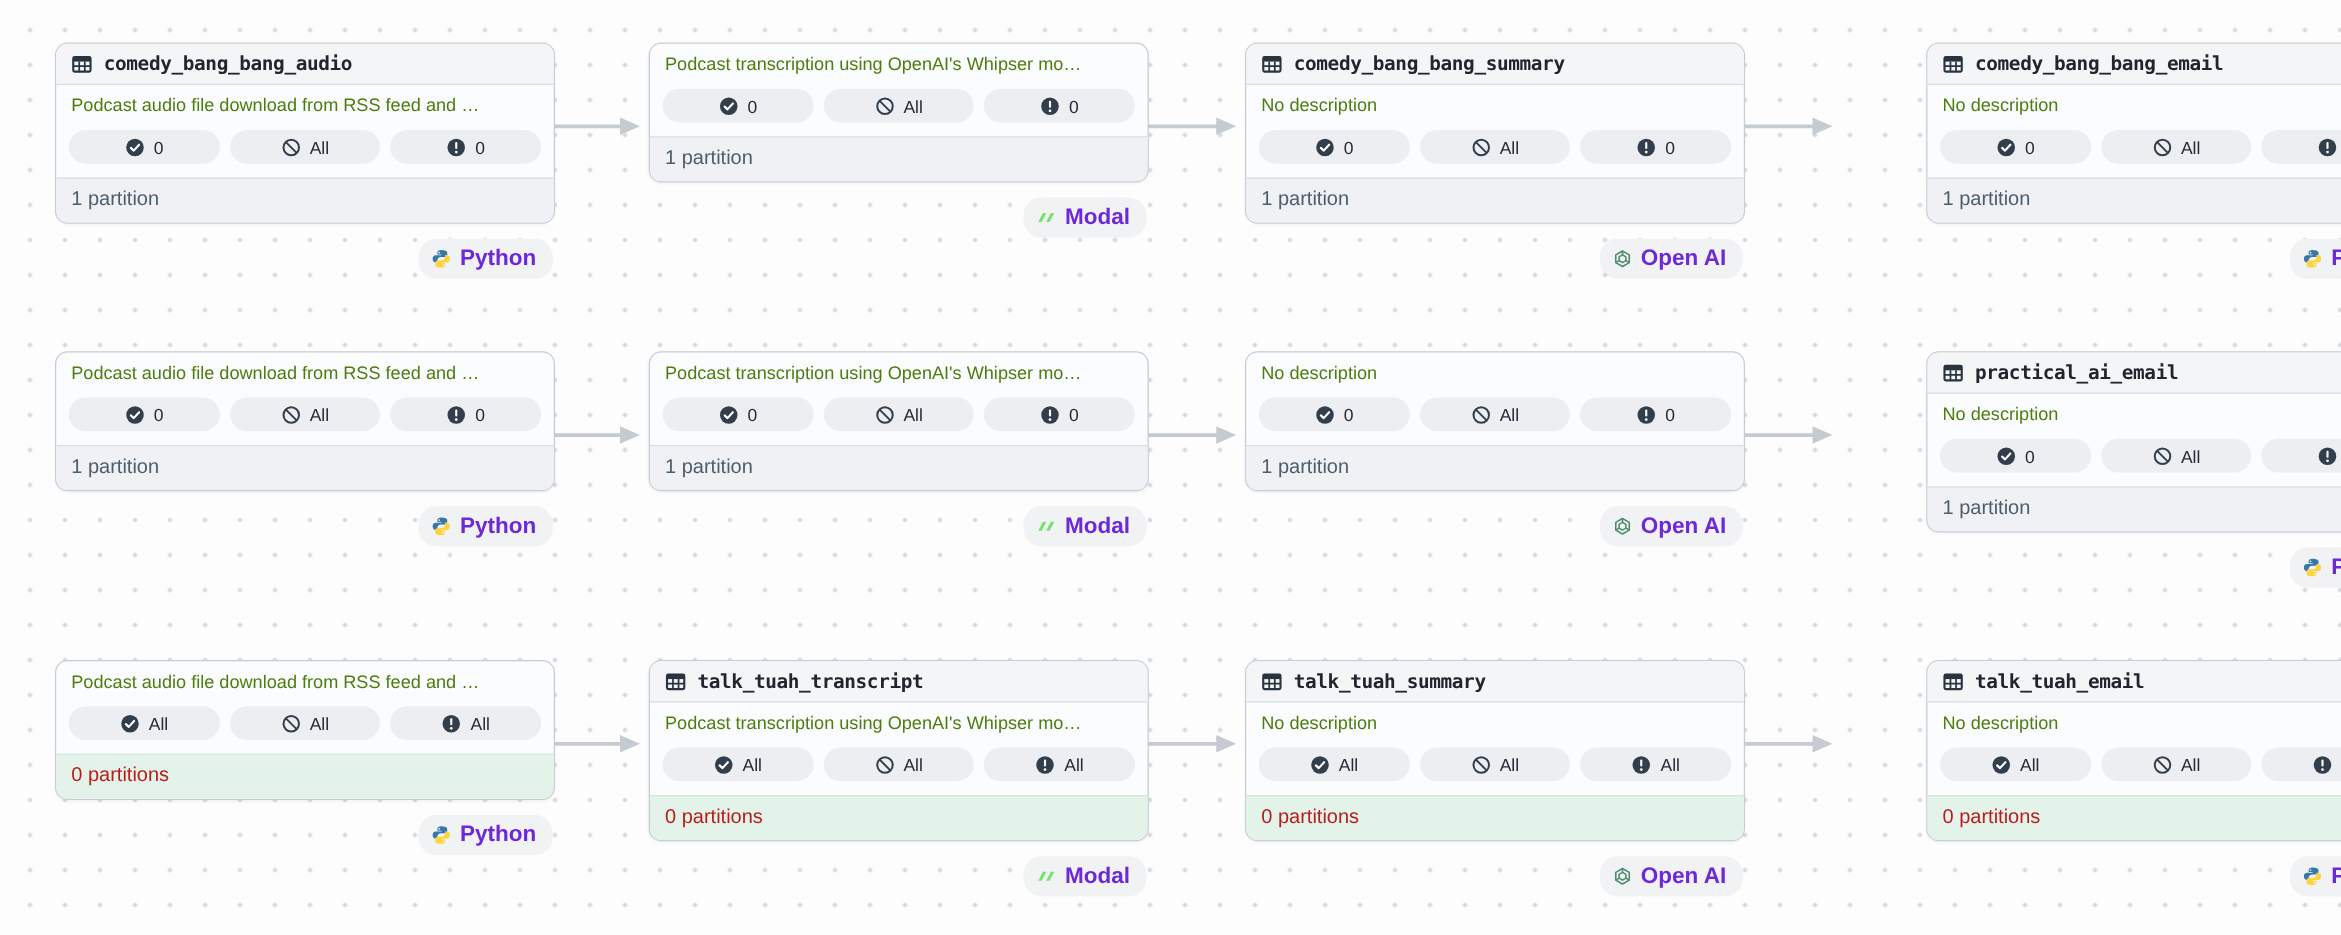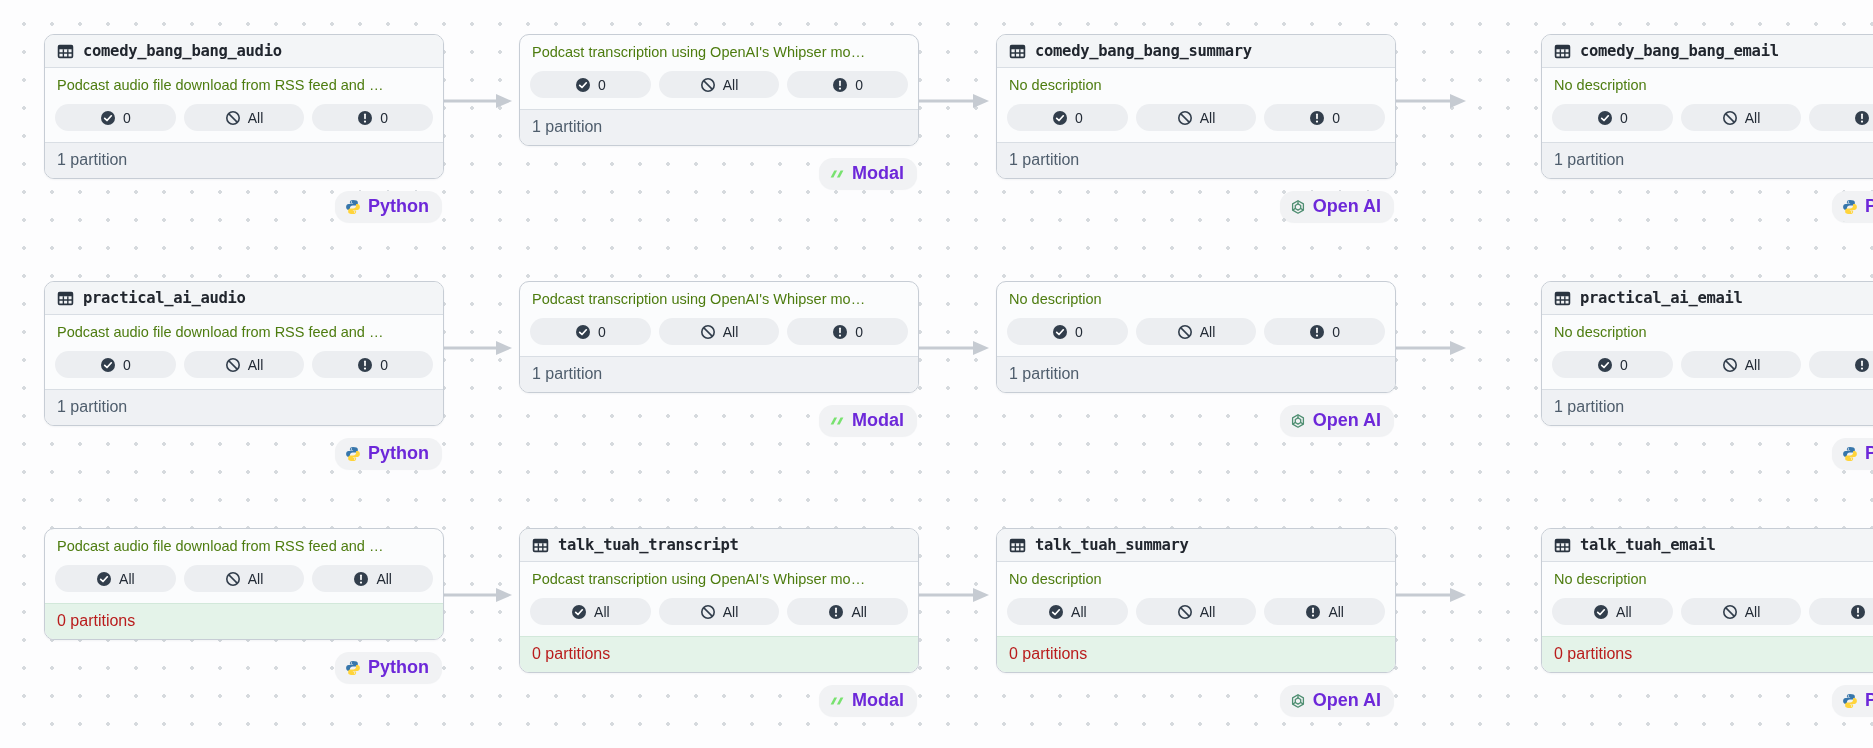--- a/index.html
+++ b/index.html
@@ -331,33 +331,184 @@
           </svg>
         </span>
 
         <span>Python</span>
       </div>
     </div>
   </div>
 
   <div class="cell r1 c0">
     <div class="card">
+      <div class="card-desc">Podcast audio file download from RSS feed and …</div>
+      <div class="badges">
+        <div class="pill">
+          <span>
+            <svg viewBox="0 0 16 16" width="16" height="16">
+                <circle cx="8" cy="8" r="7" fill="#323e4c"></circle>
+                <path d="M4.7 8.3 L7 10.5 L11.3 5.8" stroke="#fff" stroke-width="1.7" fill="none" stroke-linecap="round" stroke-linejoin="round"></path>
+              </svg>
+          </span>
+          <span>0</span>
+        </div>
+        <div class="pill">
+          <span>
+            <svg viewBox="0 0 16 16" width="16" height="16">
+                <circle cx="8" cy="8" r="6.2" fill="none" stroke="#323e4c" stroke-width="1.6"></circle>
+                <line x1="3.9" y1="3.9" x2="12.1" y2="12.1" stroke="#323e4c" stroke-width="1.6"></line>
+              </svg>
+          </span>
+          <span>All</span>
+        </div>
+        <div class="pill">
+          <span>
+            <svg viewBox="0 0 16 16" width="16" height="16">
+                <circle cx="8" cy="8" r="7" fill="#323e4c"></circle>
+                <rect x="7.15" y="3.5" width="1.7" height="5.7" rx="0.85" fill="#fff"></rect>
+                <circle cx="8" cy="11.6" r="1.1" fill="#fff"></circle>
+              </svg>
+          </span>
+          <span>0</span>
+        </div>
+      </div>
+      <div class="card-footer">1 partition</div>
+    </div>
+    <div class="tag-row">
+      <div class="tag">
+        <span class="tag-icon">
+          <svg viewBox="0 0 16 16" width="16" height="16">
+            <path fill="#3776ab" d="M8 1C6.1 1 4.9 1.8 4.9 3.1v1.4h3.2v.6H3.6C2.2 5.1 1.1 6.2 1.1 8c0 1.8 1.1 2.9 2.5 2.9h1.3V9.3c0-1.5 1.3-2.7 2.8-2.7h3.2c1.1 0 1.9-.9 1.9-2V3.1C12.8 1.8 10.9 1 8 1zM6.4 2.3c.4 0 .7.3.7.7s-.3.7-.7.7-.7-.3-.7-.7.3-.7.7-.7z"></path>
+            <path fill="#ffd43b" d="M8 15c1.9 0 3.1-.8 3.1-2.1v-1.4H7.9v-.6h4.5c1.4 0 2.5-1.1 2.5-2.9 0-1.8-1.1-2.9-2.5-2.9h-1.3v1.6c0 1.5-1.3 2.7-2.8 2.7H5.1c-1.1 0-1.9.9-1.9 2v1.5C3.2 14.2 5.1 15 8 15zm1.6-1.3c-.4 0-.7-.3-.7-.7s.3-.7.7-.7.7.3.7.7-.3.7-.7.7z"></path>
+          </svg>
+        </span>
+
+        <span>Python</span>
+      </div>
+    </div>
+  </div>
+
+  <div class="cell r1 c1">
+    <div class="card">
+      <div class="card-desc">Podcast transcription using OpenAI's Whipser mo…</div>
+      <div class="badges">
+        <div class="pill">
+          <span>
+            <svg viewBox="0 0 16 16" width="16" height="16">
+                <circle cx="8" cy="8" r="7" fill="#323e4c"></circle>
+                <path d="M4.7 8.3 L7 10.5 L11.3 5.8" stroke="#fff" stroke-width="1.7" fill="none" stroke-linecap="round" stroke-linejoin="round"></path>
+              </svg>
+          </span>
+          <span>0</span>
+        </div>
+        <div class="pill">
+          <span>
+            <svg viewBox="0 0 16 16" width="16" height="16">
+                <circle cx="8" cy="8" r="6.2" fill="none" stroke="#323e4c" stroke-width="1.6"></circle>
+                <line x1="3.9" y1="3.9" x2="12.1" y2="12.1" stroke="#323e4c" stroke-width="1.6"></line>
+              </svg>
+          </span>
+          <span>All</span>
+        </div>
+        <div class="pill">
+          <span>
+            <svg viewBox="0 0 16 16" width="16" height="16">
+                <circle cx="8" cy="8" r="7" fill="#323e4c"></circle>
+                <rect x="7.15" y="3.5" width="1.7" height="5.7" rx="0.85" fill="#fff"></rect>
+                <circle cx="8" cy="11.6" r="1.1" fill="#fff"></circle>
+              </svg>
+          </span>
+          <span>0</span>
+        </div>
+      </div>
+      <div class="card-footer">1 partition</div>
+    </div>
+    <div class="tag-row">
+      <div class="tag">
+
+        <span class="tag-icon">
+          <svg viewBox="0 0 16 16" width="16" height="16" fill="#78e26f">
+            <path d="M1.6 11.6 L5.3 4.4 H8.1 L4.4 11.6 Z"></path>
+            <path d="M7.9 11.6 L11.6 4.4 H14.4 L10.7 11.6 Z"></path>
+          </svg>
+        </span>
+
+        <span>Modal</span>
+      </div>
+    </div>
+  </div>
+
+  <div class="cell r1 c2">
+    <div class="card">
+      <div class="card-desc">No description</div>
+      <div class="badges">
+        <div class="pill">
+          <span>
+            <svg viewBox="0 0 16 16" width="16" height="16">
+                <circle cx="8" cy="8" r="7" fill="#323e4c"></circle>
+                <path d="M4.7 8.3 L7 10.5 L11.3 5.8" stroke="#fff" stroke-width="1.7" fill="none" stroke-linecap="round" stroke-linejoin="round"></path>
+              </svg>
+          </span>
+          <span>0</span>
+        </div>
+        <div class="pill">
+          <span>
+            <svg viewBox="0 0 16 16" width="16" height="16">
+                <circle cx="8" cy="8" r="6.2" fill="none" stroke="#323e4c" stroke-width="1.6"></circle>
+                <line x1="3.9" y1="3.9" x2="12.1" y2="12.1" stroke="#323e4c" stroke-width="1.6"></line>
+              </svg>
+          </span>
+          <span>All</span>
+        </div>
+        <div class="pill">
+          <span>
+            <svg viewBox="0 0 16 16" width="16" height="16">
+                <circle cx="8" cy="8" r="7" fill="#323e4c"></circle>
+                <rect x="7.15" y="3.5" width="1.7" height="5.7" rx="0.85" fill="#fff"></rect>
+                <circle cx="8" cy="11.6" r="1.1" fill="#fff"></circle>
+              </svg>
+          </span>
+          <span>0</span>
+        </div>
+      </div>
+      <div class="card-footer">1 partition</div>
+    </div>
+    <div class="tag-row">
+      <div class="tag">
+
+        <span class="tag-icon">
+          <svg viewBox="0 0 16 16" width="16" height="16" fill="none" stroke="#4e8e71" stroke-width="1.3" stroke-linejoin="round">
+            <path d="M8 1.8 L13.4 4.9 V11.1 L8 14.2 L2.6 11.1 V4.9 Z"></path>
+            <path d="M8 4.9 L10.7 6.5 V9.5 L8 11.1 L5.3 9.5 V6.5 Z"></path>
+            <line x1="8" y1="1.8" x2="8" y2="4.9"></line>
+            <line x1="13.4" y1="11.1" x2="10.7" y2="9.5"></line>
+            <line x1="2.6" y1="11.1" x2="5.3" y2="9.5"></line>
+          </svg>
+        </span>
+        <span>Open AI</span>
+      </div>
+    </div>
+  </div>
+
+  <div class="cell r1 c3">
+    <div class="card">
       <div class="card-header">
         <span class="asset-icon">
           <svg viewBox="0 0 16 16" width="17" height="17">
             <rect x="1.5" y="2.5" width="13" height="11" rx="1" fill="none" stroke="#2a3440" stroke-width="1.6"></rect>
             <rect x="1.5" y="2.5" width="13" height="3.4" fill="#2a3440"></rect>
             <line x1="1.5" y1="9.4" x2="14.5" y2="9.4" stroke="#2a3440" stroke-width="1.3"></line>
             <line x1="6" y1="5.9" x2="6" y2="13.5" stroke="#2a3440" stroke-width="1.3"></line>
             <line x1="10.2" y1="5.9" x2="10.2" y2="13.5" stroke="#2a3440" stroke-width="1.3"></line>
           </svg>
         </span>
-        <span class="card-name">practical_ai_audio</span>
-      </div>
-      <div class="card-desc">Podcast audio file download from RSS feed and …</div>
+        <span class="card-name">practical_ai_email</span>
+      </div>
+      <div class="card-desc">No description</div>
       <div class="badges">
         <div class="pill">
           <span>
             <svg viewBox="0 0 16 16" width="16" height="16">
                 <circle cx="8" cy="8" r="7" fill="#323e4c"></circle>
                 <path d="M4.7 8.3 L7 10.5 L11.3 5.8" stroke="#fff" stroke-width="1.7" fill="none" stroke-linecap="round" stroke-linejoin="round"></path>
               </svg>
           </span>
           <span>0</span>
         </div>
@@ -390,186 +541,84 @@
             <path fill="#3776ab" d="M8 1C6.1 1 4.9 1.8 4.9 3.1v1.4h3.2v.6H3.6C2.2 5.1 1.1 6.2 1.1 8c0 1.8 1.1 2.9 2.5 2.9h1.3V9.3c0-1.5 1.3-2.7 2.8-2.7h3.2c1.1 0 1.9-.9 1.9-2V3.1C12.8 1.8 10.9 1 8 1zM6.4 2.3c.4 0 .7.3.7.7s-.3.7-.7.7-.7-.3-.7-.7.3-.7.7-.7z"></path>
             <path fill="#ffd43b" d="M8 15c1.9 0 3.1-.8 3.1-2.1v-1.4H7.9v-.6h4.5c1.4 0 2.5-1.1 2.5-2.9 0-1.8-1.1-2.9-2.5-2.9h-1.3v1.6c0 1.5-1.3 2.7-2.8 2.7H5.1c-1.1 0-1.9.9-1.9 2v1.5C3.2 14.2 5.1 15 8 15zm1.6-1.3c-.4 0-.7-.3-.7-.7s.3-.7.7-.7.7.3.7.7-.3.7-.7.7z"></path>
           </svg>
         </span>
 
         <span>Python</span>
       </div>
     </div>
   </div>
 
-  <div class="cell r1 c1">
-    <div class="card">
-      <div class="card-desc">Podcast transcription using OpenAI's Whipser mo…</div>
-      <div class="badges">
-        <div class="pill">
-          <span>
-            <svg viewBox="0 0 16 16" width="16" height="16">
-                <circle cx="8" cy="8" r="7" fill="#323e4c"></circle>
-                <path d="M4.7 8.3 L7 10.5 L11.3 5.8" stroke="#fff" stroke-width="1.7" fill="none" stroke-linecap="round" stroke-linejoin="round"></path>
-              </svg>
-          </span>
-          <span>0</span>
-        </div>
-        <div class="pill">
-          <span>
-            <svg viewBox="0 0 16 16" width="16" height="16">
-                <circle cx="8" cy="8" r="6.2" fill="none" stroke="#323e4c" stroke-width="1.6"></circle>
-                <line x1="3.9" y1="3.9" x2="12.1" y2="12.1" stroke="#323e4c" stroke-width="1.6"></line>
-              </svg>
-          </span>
-          <span>All</span>
-        </div>
-        <div class="pill">
-          <span>
-            <svg viewBox="0 0 16 16" width="16" height="16">
-                <circle cx="8" cy="8" r="7" fill="#323e4c"></circle>
-                <rect x="7.15" y="3.5" width="1.7" height="5.7" rx="0.85" fill="#fff"></rect>
-                <circle cx="8" cy="11.6" r="1.1" fill="#fff"></circle>
-              </svg>
-          </span>
-          <span>0</span>
-        </div>
-      </div>
-      <div class="card-footer">1 partition</div>
-    </div>
-    <div class="tag-row">
-      <div class="tag">
-
-        <span class="tag-icon">
-          <svg viewBox="0 0 16 16" width="16" height="16" fill="#78e26f">
-            <path d="M1.6 11.6 L5.3 4.4 H8.1 L4.4 11.6 Z"></path>
-            <path d="M7.9 11.6 L11.6 4.4 H14.4 L10.7 11.6 Z"></path>
-          </svg>
-        </span>
-
-        <span>Modal</span>
-      </div>
-    </div>
-  </div>
-
-  <div class="cell r1 c2">
-    <div class="card">
-      <div class="card-desc">No description</div>
-      <div class="badges">
-        <div class="pill">
-          <span>
-            <svg viewBox="0 0 16 16" width="16" height="16">
-                <circle cx="8" cy="8" r="7" fill="#323e4c"></circle>
-                <path d="M4.7 8.3 L7 10.5 L11.3 5.8" stroke="#fff" stroke-width="1.7" fill="none" stroke-linecap="round" stroke-linejoin="round"></path>
-              </svg>
-          </span>
-          <span>0</span>
-        </div>
-        <div class="pill">
-          <span>
-            <svg viewBox="0 0 16 16" width="16" height="16">
-                <circle cx="8" cy="8" r="6.2" fill="none" stroke="#323e4c" stroke-width="1.6"></circle>
-                <line x1="3.9" y1="3.9" x2="12.1" y2="12.1" stroke="#323e4c" stroke-width="1.6"></line>
-              </svg>
-          </span>
-          <span>All</span>
-        </div>
-        <div class="pill">
-          <span>
-            <svg viewBox="0 0 16 16" width="16" height="16">
-                <circle cx="8" cy="8" r="7" fill="#323e4c"></circle>
-                <rect x="7.15" y="3.5" width="1.7" height="5.7" rx="0.85" fill="#fff"></rect>
-                <circle cx="8" cy="11.6" r="1.1" fill="#fff"></circle>
-              </svg>
-          </span>
-          <span>0</span>
-        </div>
-      </div>
-      <div class="card-footer">1 partition</div>
-    </div>
-    <div class="tag-row">
-      <div class="tag">
-
-        <span class="tag-icon">
-          <svg viewBox="0 0 16 16" width="16" height="16" fill="none" stroke="#4e8e71" stroke-width="1.3" stroke-linejoin="round">
-            <path d="M8 1.8 L13.4 4.9 V11.1 L8 14.2 L2.6 11.1 V4.9 Z"></path>
-            <path d="M8 4.9 L10.7 6.5 V9.5 L8 11.1 L5.3 9.5 V6.5 Z"></path>
-            <line x1="8" y1="1.8" x2="8" y2="4.9"></line>
-            <line x1="13.4" y1="11.1" x2="10.7" y2="9.5"></line>
-            <line x1="2.6" y1="11.1" x2="5.3" y2="9.5"></line>
-          </svg>
-        </span>
-        <span>Open AI</span>
-      </div>
-    </div>
-  </div>
-
-  <div class="cell r1 c3">
+  <div class="cell r2 c0">
+    <div class="card">
+      <div class="card-desc">Podcast audio file download from RSS feed and …</div>
+      <div class="badges">
+        <div class="pill">
+          <span>
+            <svg viewBox="0 0 16 16" width="16" height="16">
+                <circle cx="8" cy="8" r="7" fill="#323e4c"></circle>
+                <path d="M4.7 8.3 L7 10.5 L11.3 5.8" stroke="#fff" stroke-width="1.7" fill="none" stroke-linecap="round" stroke-linejoin="round"></path>
+              </svg>
+          </span>
+          <span>All</span>
+        </div>
+        <div class="pill">
+          <span>
+            <svg viewBox="0 0 16 16" width="16" height="16">
+                <circle cx="8" cy="8" r="6.2" fill="none" stroke="#323e4c" stroke-width="1.6"></circle>
+                <line x1="3.9" y1="3.9" x2="12.1" y2="12.1" stroke="#323e4c" stroke-width="1.6"></line>
+              </svg>
+          </span>
+          <span>All</span>
+        </div>
+        <div class="pill">
+          <span>
+            <svg viewBox="0 0 16 16" width="16" height="16">
+                <circle cx="8" cy="8" r="7" fill="#323e4c"></circle>
+                <rect x="7.15" y="3.5" width="1.7" height="5.7" rx="0.85" fill="#fff"></rect>
+                <circle cx="8" cy="11.6" r="1.1" fill="#fff"></circle>
+              </svg>
+          </span>
+          <span>All</span>
+        </div>
+      </div>
+      <div class="card-footer green">0 partitions</div>
+    </div>
+    <div class="tag-row">
+      <div class="tag">
+        <span class="tag-icon">
+          <svg viewBox="0 0 16 16" width="16" height="16">
+            <path fill="#3776ab" d="M8 1C6.1 1 4.9 1.8 4.9 3.1v1.4h3.2v.6H3.6C2.2 5.1 1.1 6.2 1.1 8c0 1.8 1.1 2.9 2.5 2.9h1.3V9.3c0-1.5 1.3-2.7 2.8-2.7h3.2c1.1 0 1.9-.9 1.9-2V3.1C12.8 1.8 10.9 1 8 1zM6.4 2.3c.4 0 .7.3.7.7s-.3.7-.7.7-.7-.3-.7-.7.3-.7.7-.7z"></path>
+            <path fill="#ffd43b" d="M8 15c1.9 0 3.1-.8 3.1-2.1v-1.4H7.9v-.6h4.5c1.4 0 2.5-1.1 2.5-2.9 0-1.8-1.1-2.9-2.5-2.9h-1.3v1.6c0 1.5-1.3 2.7-2.8 2.7H5.1c-1.1 0-1.9.9-1.9 2v1.5C3.2 14.2 5.1 15 8 15zm1.6-1.3c-.4 0-.7-.3-.7-.7s.3-.7.7-.7.7.3.7.7-.3.7-.7.7z"></path>
+          </svg>
+        </span>
+
+        <span>Python</span>
+      </div>
+    </div>
+  </div>
+
+  <div class="cell r2 c1">
     <div class="card">
       <div class="card-header">
         <span class="asset-icon">
           <svg viewBox="0 0 16 16" width="17" height="17">
             <rect x="1.5" y="2.5" width="13" height="11" rx="1" fill="none" stroke="#2a3440" stroke-width="1.6"></rect>
             <rect x="1.5" y="2.5" width="13" height="3.4" fill="#2a3440"></rect>
             <line x1="1.5" y1="9.4" x2="14.5" y2="9.4" stroke="#2a3440" stroke-width="1.3"></line>
             <line x1="6" y1="5.9" x2="6" y2="13.5" stroke="#2a3440" stroke-width="1.3"></line>
             <line x1="10.2" y1="5.9" x2="10.2" y2="13.5" stroke="#2a3440" stroke-width="1.3"></line>
           </svg>
         </span>
-        <span class="card-name">practical_ai_email</span>
-      </div>
-      <div class="card-desc">No description</div>
-      <div class="badges">
-        <div class="pill">
-          <span>
-            <svg viewBox="0 0 16 16" width="16" height="16">
-                <circle cx="8" cy="8" r="7" fill="#323e4c"></circle>
-                <path d="M4.7 8.3 L7 10.5 L11.3 5.8" stroke="#fff" stroke-width="1.7" fill="none" stroke-linecap="round" stroke-linejoin="round"></path>
-              </svg>
-          </span>
-          <span>0</span>
-        </div>
-        <div class="pill">
-          <span>
-            <svg viewBox="0 0 16 16" width="16" height="16">
-                <circle cx="8" cy="8" r="6.2" fill="none" stroke="#323e4c" stroke-width="1.6"></circle>
-                <line x1="3.9" y1="3.9" x2="12.1" y2="12.1" stroke="#323e4c" stroke-width="1.6"></line>
-              </svg>
-          </span>
-          <span>All</span>
-        </div>
-        <div class="pill">
-          <span>
-            <svg viewBox="0 0 16 16" width="16" height="16">
-                <circle cx="8" cy="8" r="7" fill="#323e4c"></circle>
-                <rect x="7.15" y="3.5" width="1.7" height="5.7" rx="0.85" fill="#fff"></rect>
-                <circle cx="8" cy="11.6" r="1.1" fill="#fff"></circle>
-              </svg>
-          </span>
-          <span>0</span>
-        </div>
-      </div>
-      <div class="card-footer">1 partition</div>
-    </div>
-    <div class="tag-row">
-      <div class="tag">
-        <span class="tag-icon">
-          <svg viewBox="0 0 16 16" width="16" height="16">
-            <path fill="#3776ab" d="M8 1C6.1 1 4.9 1.8 4.9 3.1v1.4h3.2v.6H3.6C2.2 5.1 1.1 6.2 1.1 8c0 1.8 1.1 2.9 2.5 2.9h1.3V9.3c0-1.5 1.3-2.7 2.8-2.7h3.2c1.1 0 1.9-.9 1.9-2V3.1C12.8 1.8 10.9 1 8 1zM6.4 2.3c.4 0 .7.3.7.7s-.3.7-.7.7-.7-.3-.7-.7.3-.7.7-.7z"></path>
-            <path fill="#ffd43b" d="M8 15c1.9 0 3.1-.8 3.1-2.1v-1.4H7.9v-.6h4.5c1.4 0 2.5-1.1 2.5-2.9 0-1.8-1.1-2.9-2.5-2.9h-1.3v1.6c0 1.5-1.3 2.7-2.8 2.7H5.1c-1.1 0-1.9.9-1.9 2v1.5C3.2 14.2 5.1 15 8 15zm1.6-1.3c-.4 0-.7-.3-.7-.7s.3-.7.7-.7.7.3.7.7-.3.7-.7.7z"></path>
-          </svg>
-        </span>
-
-        <span>Python</span>
-      </div>
-    </div>
-  </div>
-
-  <div class="cell r2 c0">
-    <div class="card">
-      <div class="card-desc">Podcast audio file download from RSS feed and …</div>
+        <span class="card-name">talk_tuah_transcript</span>
+      </div>
+      <div class="card-desc">Podcast transcription using OpenAI's Whipser mo…</div>
       <div class="badges">
         <div class="pill">
           <span>
             <svg viewBox="0 0 16 16" width="16" height="16">
                 <circle cx="8" cy="8" r="7" fill="#323e4c"></circle>
                 <path d="M4.7 8.3 L7 10.5 L11.3 5.8" stroke="#fff" stroke-width="1.7" fill="none" stroke-linecap="round" stroke-linejoin="round"></path>
               </svg>
           </span>
           <span>All</span>
         </div>
@@ -590,47 +639,48 @@
                 <circle cx="8" cy="11.6" r="1.1" fill="#fff"></circle>
               </svg>
           </span>
           <span>All</span>
         </div>
       </div>
       <div class="card-footer green">0 partitions</div>
     </div>
     <div class="tag-row">
       <div class="tag">
-        <span class="tag-icon">
-          <svg viewBox="0 0 16 16" width="16" height="16">
-            <path fill="#3776ab" d="M8 1C6.1 1 4.9 1.8 4.9 3.1v1.4h3.2v.6H3.6C2.2 5.1 1.1 6.2 1.1 8c0 1.8 1.1 2.9 2.5 2.9h1.3V9.3c0-1.5 1.3-2.7 2.8-2.7h3.2c1.1 0 1.9-.9 1.9-2V3.1C12.8 1.8 10.9 1 8 1zM6.4 2.3c.4 0 .7.3.7.7s-.3.7-.7.7-.7-.3-.7-.7.3-.7.7-.7z"></path>
-            <path fill="#ffd43b" d="M8 15c1.9 0 3.1-.8 3.1-2.1v-1.4H7.9v-.6h4.5c1.4 0 2.5-1.1 2.5-2.9 0-1.8-1.1-2.9-2.5-2.9h-1.3v1.6c0 1.5-1.3 2.7-2.8 2.7H5.1c-1.1 0-1.9.9-1.9 2v1.5C3.2 14.2 5.1 15 8 15zm1.6-1.3c-.4 0-.7-.3-.7-.7s.3-.7.7-.7.7.3.7.7-.3.7-.7.7z"></path>
-          </svg>
-        </span>
-
-        <span>Python</span>
-      </div>
-    </div>
-  </div>
-
-  <div class="cell r2 c1">
+
+        <span class="tag-icon">
+          <svg viewBox="0 0 16 16" width="16" height="16" fill="#78e26f">
+            <path d="M1.6 11.6 L5.3 4.4 H8.1 L4.4 11.6 Z"></path>
+            <path d="M7.9 11.6 L11.6 4.4 H14.4 L10.7 11.6 Z"></path>
+          </svg>
+        </span>
+
+        <span>Modal</span>
+      </div>
+    </div>
+  </div>
+
+  <div class="cell r2 c2">
     <div class="card">
       <div class="card-header">
         <span class="asset-icon">
           <svg viewBox="0 0 16 16" width="17" height="17">
             <rect x="1.5" y="2.5" width="13" height="11" rx="1" fill="none" stroke="#2a3440" stroke-width="1.6"></rect>
             <rect x="1.5" y="2.5" width="13" height="3.4" fill="#2a3440"></rect>
             <line x1="1.5" y1="9.4" x2="14.5" y2="9.4" stroke="#2a3440" stroke-width="1.3"></line>
             <line x1="6" y1="5.9" x2="6" y2="13.5" stroke="#2a3440" stroke-width="1.3"></line>
             <line x1="10.2" y1="5.9" x2="10.2" y2="13.5" stroke="#2a3440" stroke-width="1.3"></line>
           </svg>
         </span>
-        <span class="card-name">talk_tuah_transcript</span>
-      </div>
-      <div class="card-desc">Podcast transcription using OpenAI's Whipser mo…</div>
+        <span class="card-name">talk_tuah_summary</span>
+      </div>
+      <div class="card-desc">No description</div>
       <div class="badges">
         <div class="pill">
           <span>
             <svg viewBox="0 0 16 16" width="16" height="16">
                 <circle cx="8" cy="8" r="7" fill="#323e4c"></circle>
                 <path d="M4.7 8.3 L7 10.5 L11.3 5.8" stroke="#fff" stroke-width="1.7" fill="none" stroke-linecap="round" stroke-linejoin="round"></path>
               </svg>
           </span>
           <span>All</span>
         </div>
@@ -653,107 +703,45 @@
           </span>
           <span>All</span>
         </div>
       </div>
       <div class="card-footer green">0 partitions</div>
     </div>
     <div class="tag-row">
       <div class="tag">
 
         <span class="tag-icon">
-          <svg viewBox="0 0 16 16" width="16" height="16" fill="#78e26f">
-            <path d="M1.6 11.6 L5.3 4.4 H8.1 L4.4 11.6 Z"></path>
-            <path d="M7.9 11.6 L11.6 4.4 H14.4 L10.7 11.6 Z"></path>
-          </svg>
-        </span>
-
-        <span>Modal</span>
-      </div>
-    </div>
-  </div>
-
-  <div class="cell r2 c2">
+          <svg viewBox="0 0 16 16" width="16" height="16" fill="none" stroke="#4e8e71" stroke-width="1.3" stroke-linejoin="round">
+            <path d="M8 1.8 L13.4 4.9 V11.1 L8 14.2 L2.6 11.1 V4.9 Z"></path>
+            <path d="M8 4.9 L10.7 6.5 V9.5 L8 11.1 L5.3 9.5 V6.5 Z"></path>
+            <line x1="8" y1="1.8" x2="8" y2="4.9"></line>
+            <line x1="13.4" y1="11.1" x2="10.7" y2="9.5"></line>
+            <line x1="2.6" y1="11.1" x2="5.3" y2="9.5"></line>
+          </svg>
+        </span>
+        <span>Open AI</span>
+      </div>
+    </div>
+  </div>
+
+  <div class="cell r2 c3">
     <div class="card">
       <div class="card-header">
         <span class="asset-icon">
           <svg viewBox="0 0 16 16" width="17" height="17">
             <rect x="1.5" y="2.5" width="13" height="11" rx="1" fill="none" stroke="#2a3440" stroke-width="1.6"></rect>
             <rect x="1.5" y="2.5" width="13" height="3.4" fill="#2a3440"></rect>
             <line x1="1.5" y1="9.4" x2="14.5" y2="9.4" stroke="#2a3440" stroke-width="1.3"></line>
             <line x1="6" y1="5.9" x2="6" y2="13.5" stroke="#2a3440" stroke-width="1.3"></line>
             <line x1="10.2" y1="5.9" x2="10.2" y2="13.5" stroke="#2a3440" stroke-width="1.3"></line>
           </svg>
         </span>
-        <span class="card-name">talk_tuah_summary</span>
-      </div>
-      <div class="card-desc">No description</div>
-      <div class="badges">
-        <div class="pill">
-          <span>
-            <svg viewBox="0 0 16 16" width="16" height="16">
-                <circle cx="8" cy="8" r="7" fill="#323e4c"></circle>
-                <path d="M4.7 8.3 L7 10.5 L11.3 5.8" stroke="#fff" stroke-width="1.7" fill="none" stroke-linecap="round" stroke-linejoin="round"></path>
-              </svg>
-          </span>
-          <span>All</span>
-        </div>
-        <div class="pill">
-          <span>
-            <svg viewBox="0 0 16 16" width="16" height="16">
-                <circle cx="8" cy="8" r="6.2" fill="none" stroke="#323e4c" stroke-width="1.6"></circle>
-                <line x1="3.9" y1="3.9" x2="12.1" y2="12.1" stroke="#323e4c" stroke-width="1.6"></line>
-              </svg>
-          </span>
-          <span>All</span>
-        </div>
-        <div class="pill">
-          <span>
-            <svg viewBox="0 0 16 16" width="16" height="16">
-                <circle cx="8" cy="8" r="7" fill="#323e4c"></circle>
-                <rect x="7.15" y="3.5" width="1.7" height="5.7" rx="0.85" fill="#fff"></rect>
-                <circle cx="8" cy="11.6" r="1.1" fill="#fff"></circle>
-              </svg>
-          </span>
-          <span>All</span>
-        </div>
-      </div>
-      <div class="card-footer green">0 partitions</div>
-    </div>
-    <div class="tag-row">
-      <div class="tag">
-
-        <span class="tag-icon">
-          <svg viewBox="0 0 16 16" width="16" height="16" fill="none" stroke="#4e8e71" stroke-width="1.3" stroke-linejoin="round">
-            <path d="M8 1.8 L13.4 4.9 V11.1 L8 14.2 L2.6 11.1 V4.9 Z"></path>
-            <path d="M8 4.9 L10.7 6.5 V9.5 L8 11.1 L5.3 9.5 V6.5 Z"></path>
-            <line x1="8" y1="1.8" x2="8" y2="4.9"></line>
-            <line x1="13.4" y1="11.1" x2="10.7" y2="9.5"></line>
-            <line x1="2.6" y1="11.1" x2="5.3" y2="9.5"></line>
-          </svg>
-        </span>
-        <span>Open AI</span>
-      </div>
-    </div>
-  </div>
-
-  <div class="cell r2 c3">
-    <div class="card">
-      <div class="card-header">
-        <span class="asset-icon">
-          <svg viewBox="0 0 16 16" width="17" height="17">
-            <rect x="1.5" y="2.5" width="13" height="11" rx="1" fill="none" stroke="#2a3440" stroke-width="1.6"></rect>
-            <rect x="1.5" y="2.5" width="13" height="3.4" fill="#2a3440"></rect>
-            <line x1="1.5" y1="9.4" x2="14.5" y2="9.4" stroke="#2a3440" stroke-width="1.3"></line>
-            <line x1="6" y1="5.9" x2="6" y2="13.5" stroke="#2a3440" stroke-width="1.3"></line>
-            <line x1="10.2" y1="5.9" x2="10.2" y2="13.5" stroke="#2a3440" stroke-width="1.3"></line>
-          </svg>
-        </span>
         <span class="card-name">talk_tuah_email</span>
       </div>
       <div class="card-desc">No description</div>
       <div class="badges">
         <div class="pill">
           <span>
             <svg viewBox="0 0 16 16" width="16" height="16">
                 <circle cx="8" cy="8" r="7" fill="#323e4c"></circle>
                 <path d="M4.7 8.3 L7 10.5 L11.3 5.8" stroke="#fff" stroke-width="1.7" fill="none" stroke-linecap="round" stroke-linejoin="round"></path>
               </svg>

